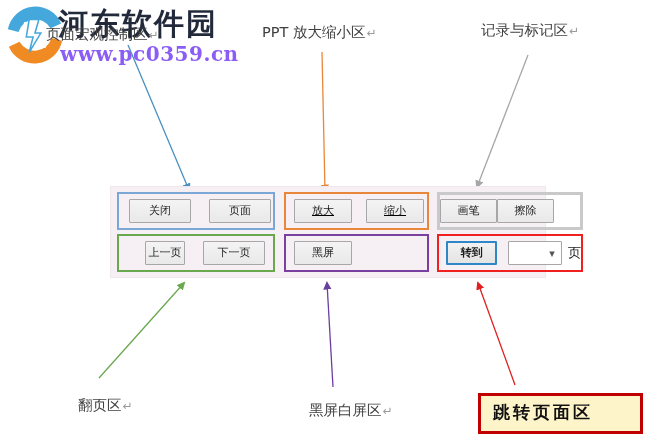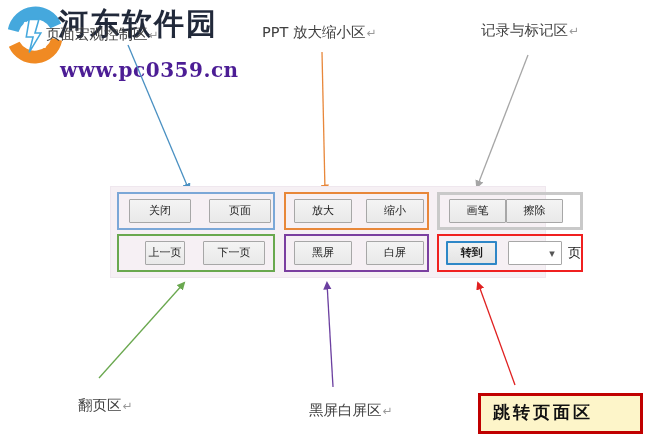--- a/index.html
+++ b/index.html
@@ -17,21 +17,21 @@
   .wm-text{
     position:absolute;left:58px;top:4px;
     font-family:Liberation Mono, monospace;
     font-weight:bold;font-size:30px;letter-spacing:2px;
     color:#0f172a;opacity:.92;white-space:nowrap;
   }
   .wm-url{
     position:absolute;left:60px;top:42px;
     font-family:"DejaVu Serif","Liberation Serif",serif;
     font-weight:bold;font-size:20px;letter-spacing:.5px;
-    color:#4c1d95;white-space:nowrap;margin-top:16px;
+    color:#8b5cf6;white-space:nowrap;
   }
 
   
   .callout{
     position:absolute;white-space:nowrap;color:#404040;
     font-family:"DejaVu Sans","Liberation Sans",sans-serif;
     font-size:14.5px;line-height:1;
   }
   .callout .pmark{color:#9a9a9a;font-size:12px;margin-left:1px;}
 
@@ -169,41 +169,40 @@
 
   <div class="panel">
 
     <div class="row row-top">
 
       <div class="grp blue" style="left:6px;width:158px;">
         <div class="btn" style="width:62px;margin-left:10px;">关闭</div>
         <div class="btn" style="width:62px;margin-left:18px;">页面</div>
       </div>
 
-      <div class="grp orange" style="left:173px;width:145px;">
+      <div class="grp orange" style="left:173px;width:145px;text-decoration:underline;">
         <div class="btn" style="width:58px;margin-left:8px;">放大</div>
         <div class="btn" style="width:58px;margin-left:14px;">缩小</div>
       </div>
 
       <div class="grp gray" style="left:326px;width:146px;">
-        <div class="btn" style="width:57px;margin-left:9px;">画笔</div>
+        <div class="btn" style="width:57px;margin-left:0;">画笔</div>
         <div class="btn" style="width:57px;margin-left:0;">擦除</div>
       </div>
     </div>
 
     <div class="row row-bot">
 
       <div class="grp green" style="left:6px;width:158px;">
         <div class="btn" style="width:40px;margin-left:26px;">上一页</div>
         <div class="btn" style="width:62px;margin-left:18px;">下一页</div>
       </div>
 
       <div class="grp purple" style="left:173px;width:145px;">
         <div class="btn" style="width:58px;margin-left:8px;">黑屏</div>
-        <div class="btn" style="width:58px;margin-left:14px;">白屏</div>
       </div>
 
       <div class="grp red" style="left:326px;width:146px;">
         <div class="btn focused" style="width:57px;margin-left:7px;">转到</div>
         <div class="combo" style="margin-left:11px;">
           <span></span>
           <span class="caret">▾</span>
         </div>
         <span class="unit">页</span>
       </div>

